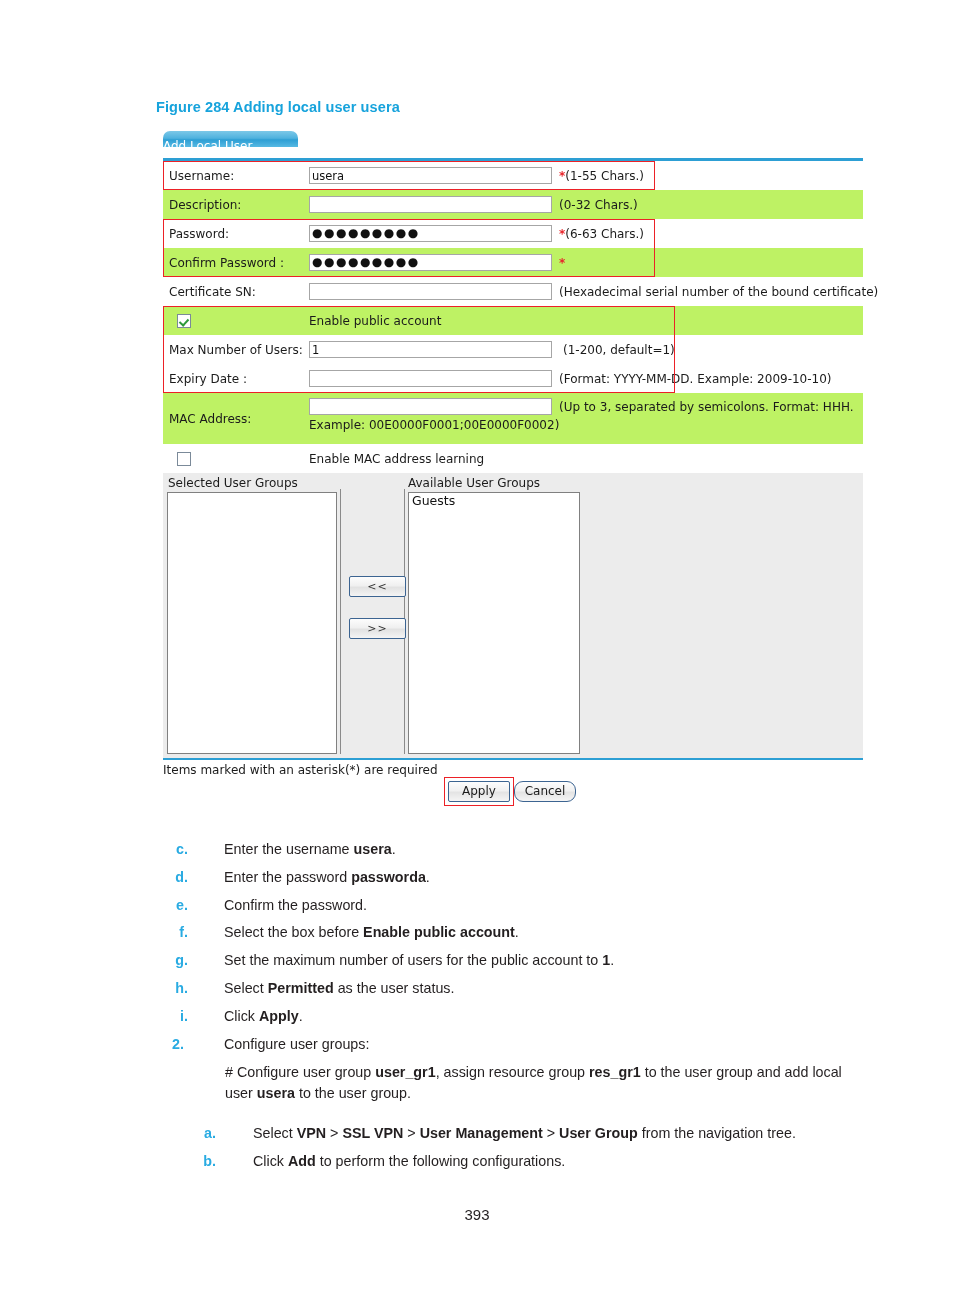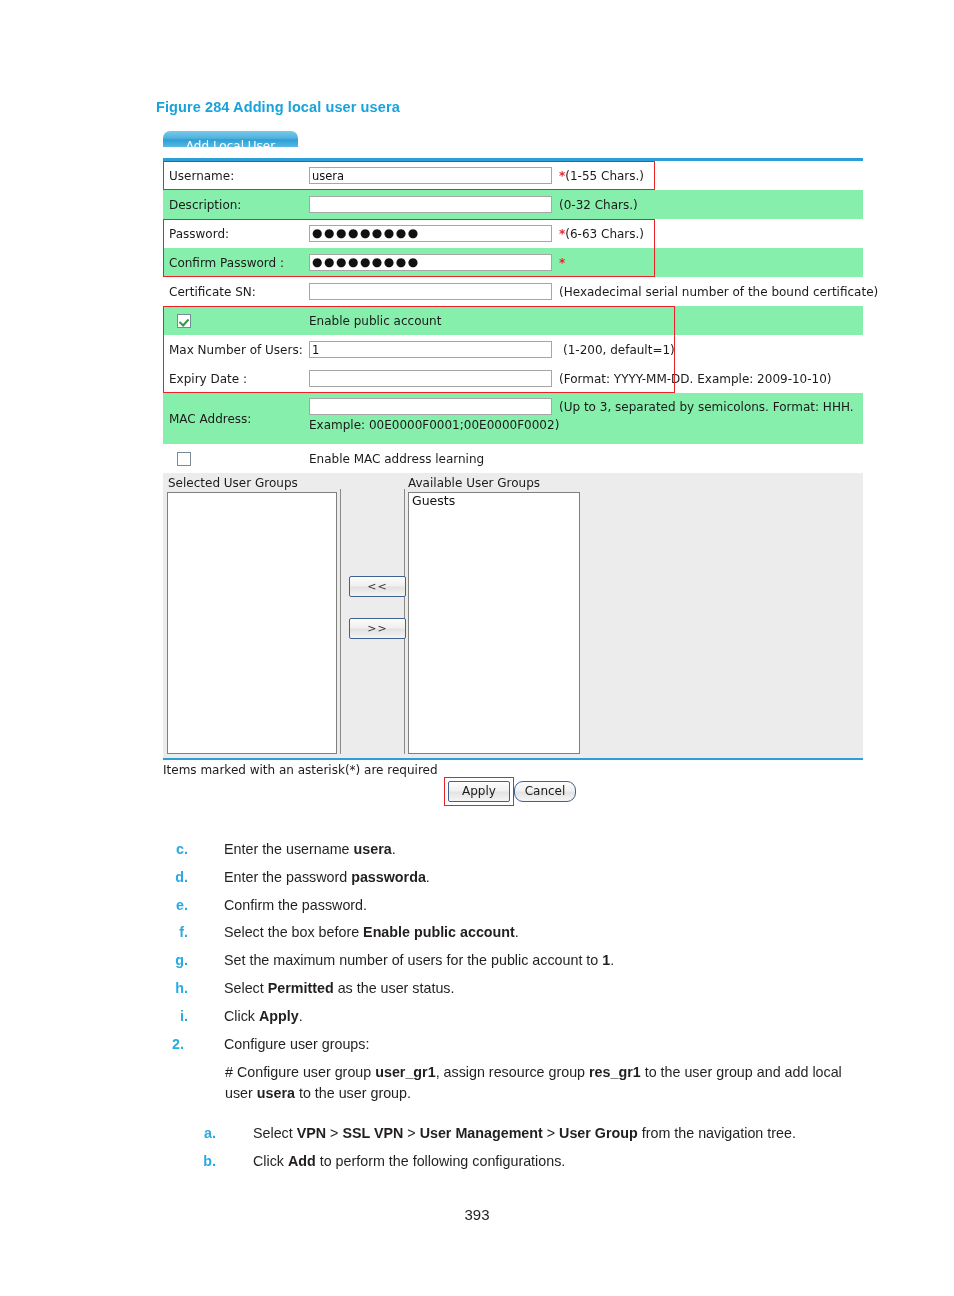--- a/index.html
+++ b/index.html
@@ -22,32 +22,32 @@
     position:absolute;left:163px;top:131px;width:700px;
     font-family:"DejaVu Sans", sans-serif;
   }
 
   
   .tabrow{position:relative;height:30px;}
   .tab{
     position:absolute;left:0;top:0;width:135px;height:16px;
     border-radius:7px 7px 0 0;
     background:linear-gradient(to bottom,#7cc8e8 0%,#4fb2de 45%,#2e9fd4 55%,#56b9e3 100%);
-    color:#ffffff;font-size:12px;line-height:30px;text-align:center;
+    color:#ffffff;font-size:12px;line-height:30px;
     box-sizing:border-box;
   }
   .tabline{position:absolute;left:0;right:0;bottom:0;height:3px;background:#2d9fd4;}
 
   
   .ftable{border-collapse:collapse;width:700px;table-layout:fixed;}
   .ftable td{
     padding:0;font-size:12px;color:#1b1b1b;vertical-align:middle;
     height:29px;
   }
-  tr.alt td{background:#86efac;}
+  tr.alt td{background:#bef264;}
   tr.plain td{background:#ffffff;margin-left:41px;}
   .c-label{width:140px;padding-left:6px !important;white-space:nowrap;}
   .c-field{width:248px;}
   .c-hint{padding-left:2px !important;white-space:nowrap;}
 
   
   .ti{
     width:243px;height:17px;box-sizing:border-box;
     border:1px solid #a6a6a6;background:#ffffff;
     font-family:"DejaVu Sans", sans-serif;font-size:11.5px;color:#111;

